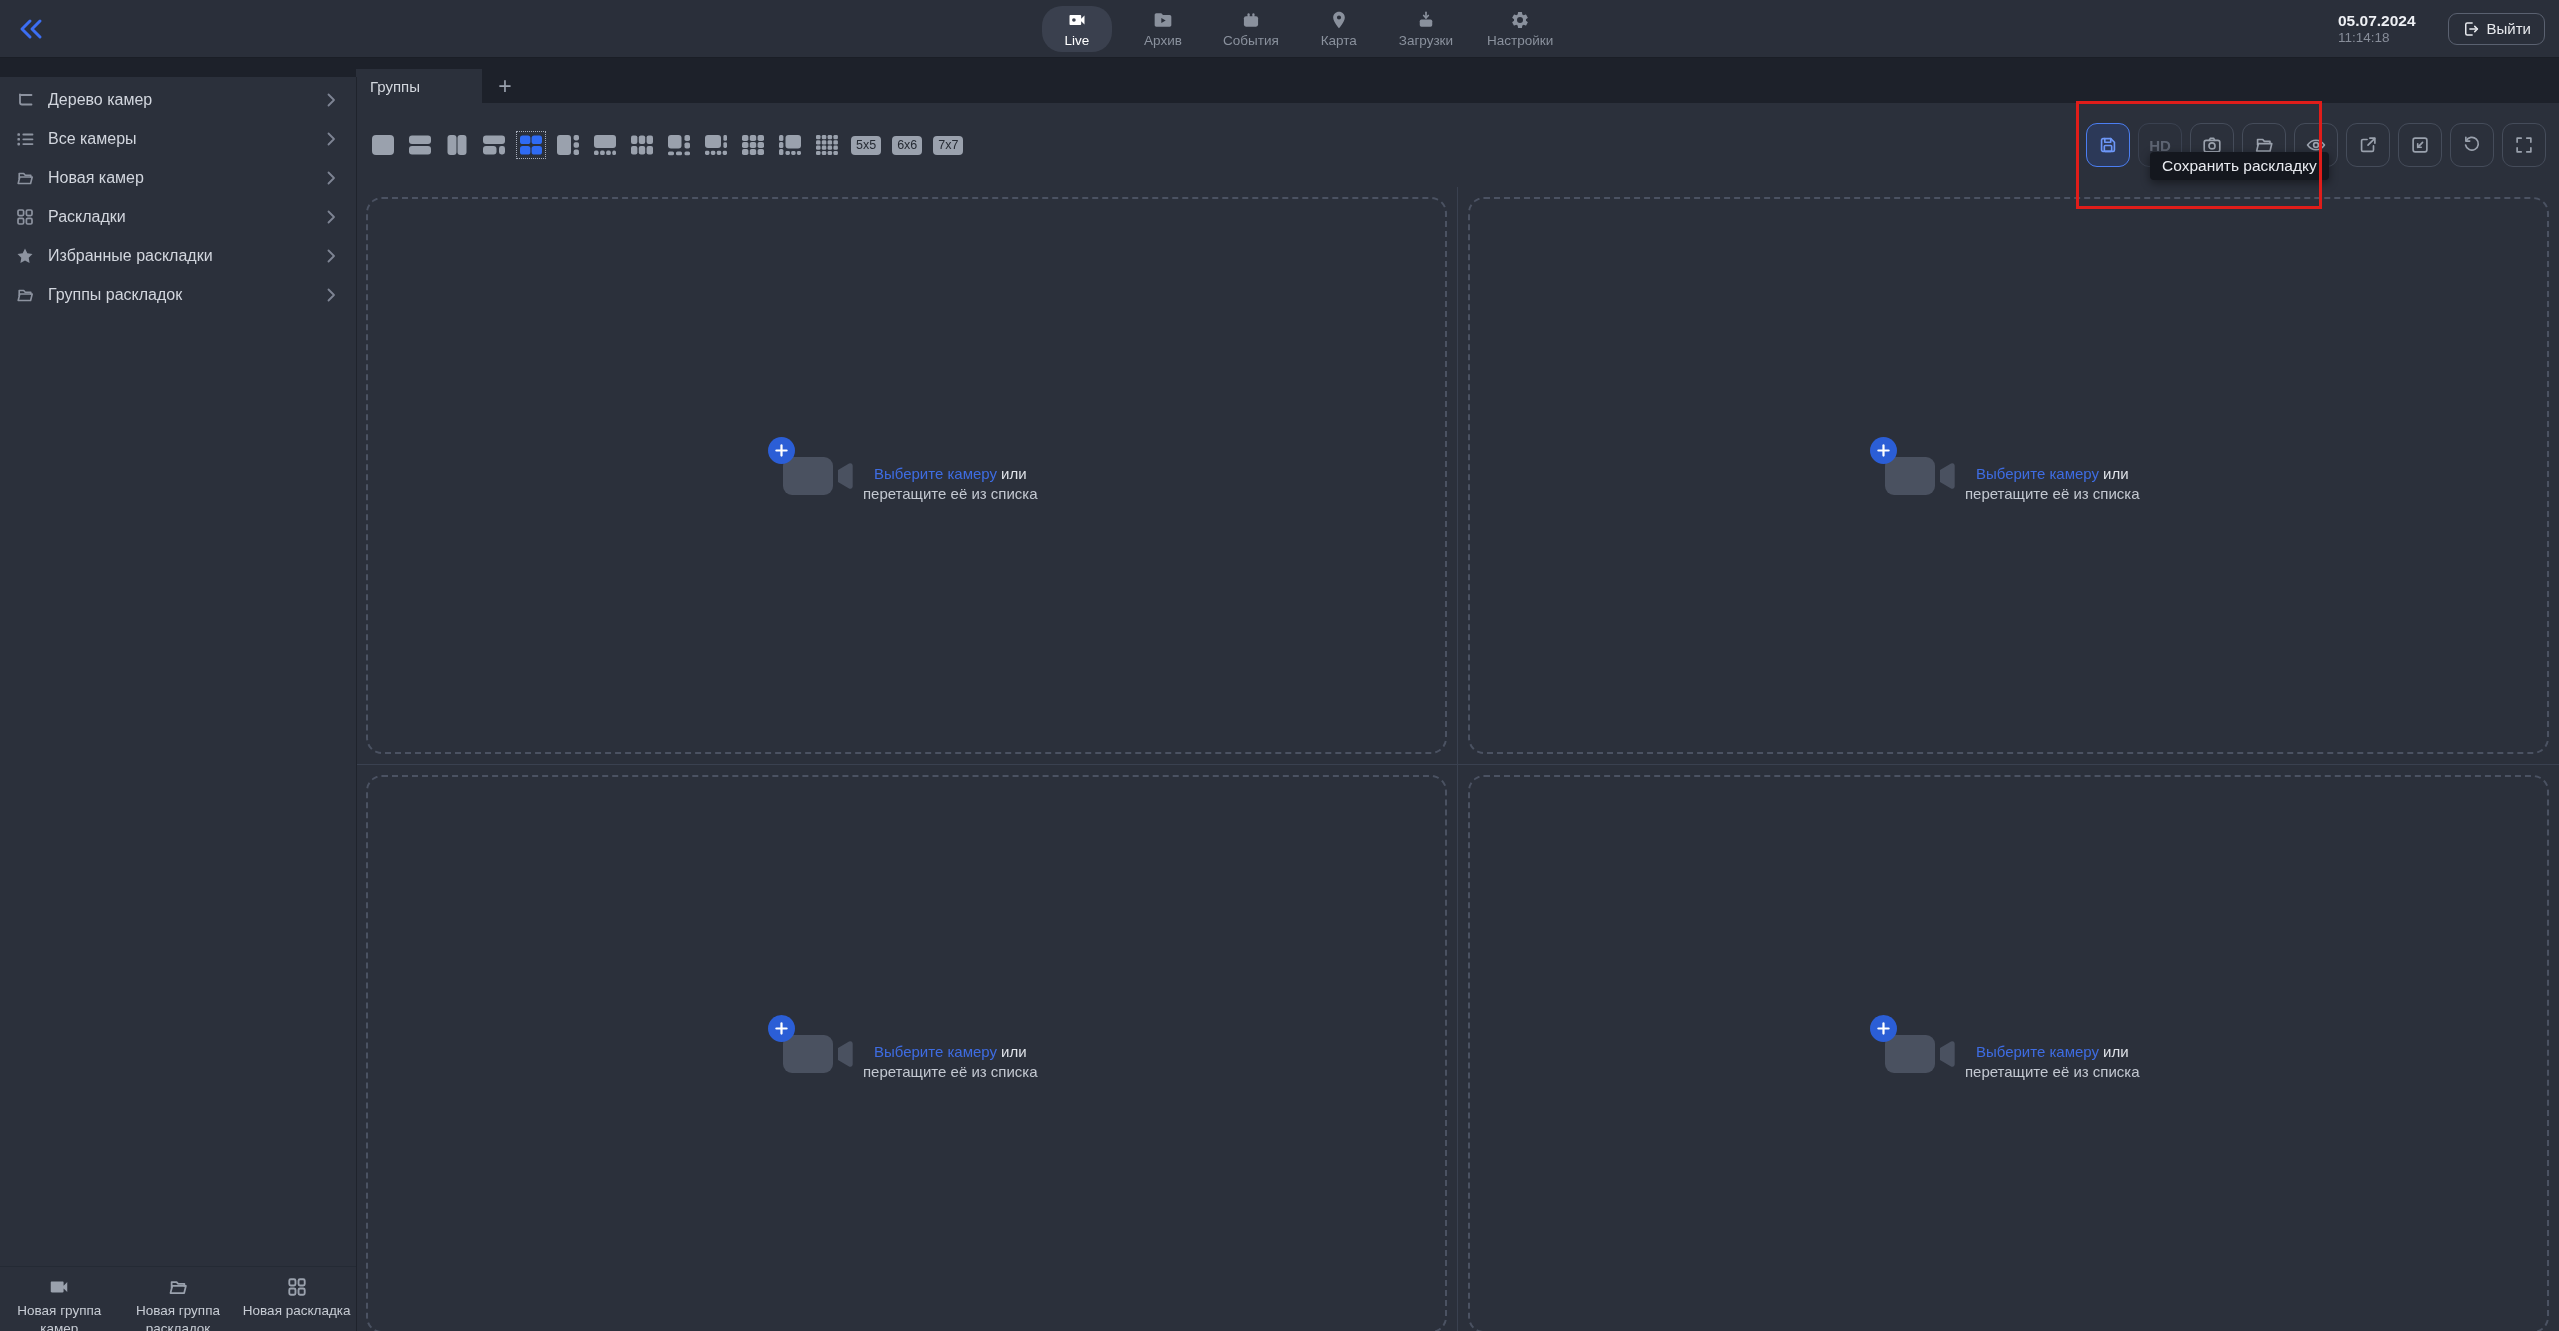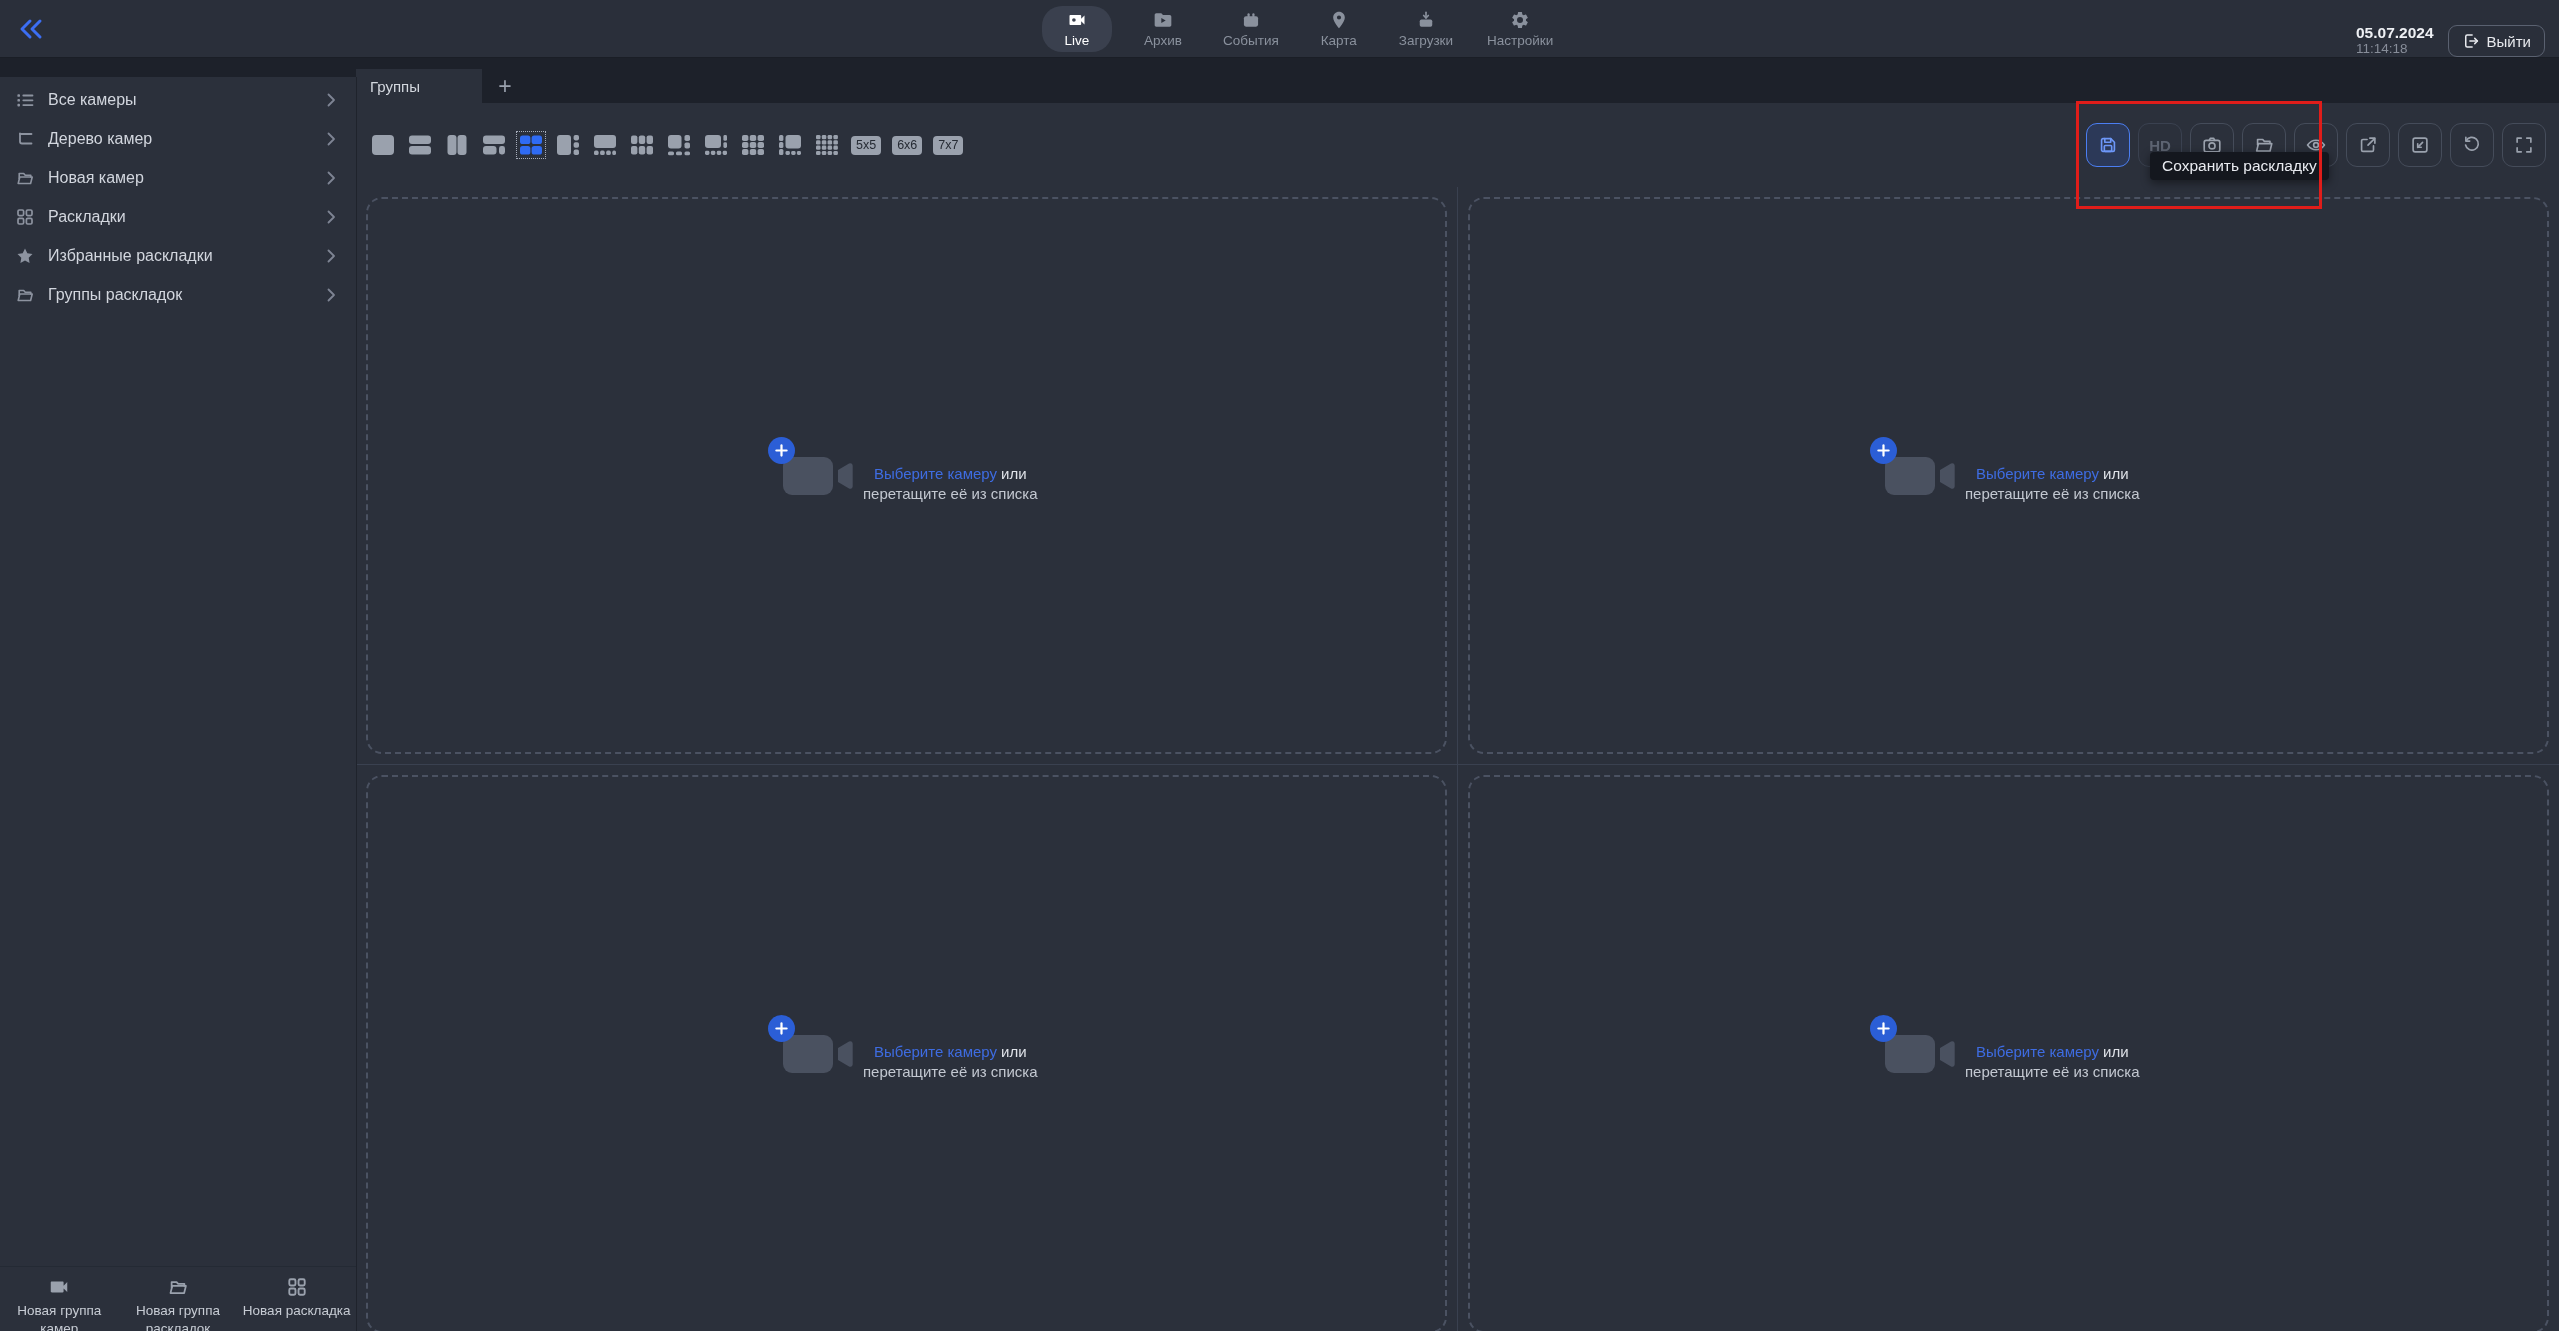--- a/index.html
+++ b/index.html
@@ -24,21 +24,21 @@
   }
   .nav-item{
     display:flex;flex-direction:column;align-items:center;justify-content:center;
     gap:3px;min-width:52px;padding:4px 9px;border-radius:20px;
     color:#8a919d;font-size:13.5px;cursor:pointer;
   }
   .nav-item.active{background:#3a404e;color:#ffffff;}
   .nav-item svg{display:block;}
   .top-right{
     position:absolute;right:14px;top:0;height:57px;
-    display:flex;align-items:flex-end;gap:14px;
+    display:flex;align-items:center;gap:32px;
   }
   .clock{line-height:1.15;text-align:left;}
   .clock .date{color:#eef0f4;font-size:15.5px;font-weight:bold;}
   .clock .time{color:#878d99;font-size:13.5px;}
   .logout-btn{
     display:flex;align-items:center;gap:7px;height:32px;padding:0 13px;
     border:1px solid #5a6170;border-radius:9px;color:#e8eaee;font-size:15px;
     cursor:pointer;background:transparent;
   }
   
@@ -205,40 +205,40 @@
         </svg>
       <span>Выйти</span>
     </button>
   </div>
 </div>
 
 <div class="sidebar">
   <div class="side-list">
 
     <div class="side-item">
+      <svg width="20" height="20" viewBox="0 0 20 20" fill="none" stroke="#8d93a0" stroke-width="1.8" stroke-linecap="round" stroke-linejoin="round">
+          <path d="M5 4.5v8a2 2 0 0 0 2 2h9.5"></path>
+          <path d="M5 5h11.5"></path>
+        </svg>
+      <span class="lbl">Дерево камер</span>
+      <svg width="20" height="20" viewBox="0 0 20 20" fill="none" stroke="#7e8493" stroke-width="1.8" stroke-linecap="round" stroke-linejoin="round">
+          <path d="M7.5 4.5 13 10l-5.5 5.5"></path>
+        </svg>
+    </div>
+
+    <div class="side-item">
       <svg width="20" height="20" viewBox="0 0 20 20" fill="#8d93a0">
           <rect x="2.4" y="4.2" width="2.6" height="2.6" rx="0.9"></rect>
           <rect x="7.4" y="4.6" width="11" height="1.8" rx="0.9"></rect>
           <rect x="2.4" y="9" width="2.6" height="2.6" rx="0.9"></rect>
           <rect x="7.4" y="9.4" width="11" height="1.8" rx="0.9"></rect>
           <rect x="2.4" y="13.8" width="2.6" height="2.6" rx="0.9"></rect>
           <rect x="7.4" y="14.2" width="11" height="1.8" rx="0.9"></rect>
         </svg>
       <span class="lbl">Все камеры</span>
-      <svg width="20" height="20" viewBox="0 0 20 20" fill="none" stroke="#7e8493" stroke-width="1.8" stroke-linecap="round" stroke-linejoin="round">
-          <path d="M7.5 4.5 13 10l-5.5 5.5"></path>
-        </svg>
-    </div>
-
-    <div class="side-item">
-      <svg width="20" height="20" viewBox="0 0 20 20" fill="none" stroke="#8d93a0" stroke-width="1.8" stroke-linecap="round" stroke-linejoin="round">
-          <path d="M5 4.5v8a2 2 0 0 0 2 2h9.5"></path>
-          <path d="M5 5h11.5"></path>
-        </svg>
-      <span class="lbl">Дерево камер</span>
       <svg width="20" height="20" viewBox="0 0 20 20" fill="none" stroke="#7e8493" stroke-width="1.8" stroke-linecap="round" stroke-linejoin="round">
           <path d="M7.5 4.5 13 10l-5.5 5.5"></path>
         </svg>
     </div>
 
     <div class="side-item">
       <svg width="20" height="20" viewBox="0 0 20 20" fill="none" stroke="#8d93a0" stroke-width="1.6" stroke-linecap="round" stroke-linejoin="round">
           <path d="M3.2 15.5 4.8 9h12.4l-1.6 6.5z"></path>
           <path d="M4.2 10.5v-5h4.5l1.5 1.7h5.6v1.8"></path>
         </svg>

